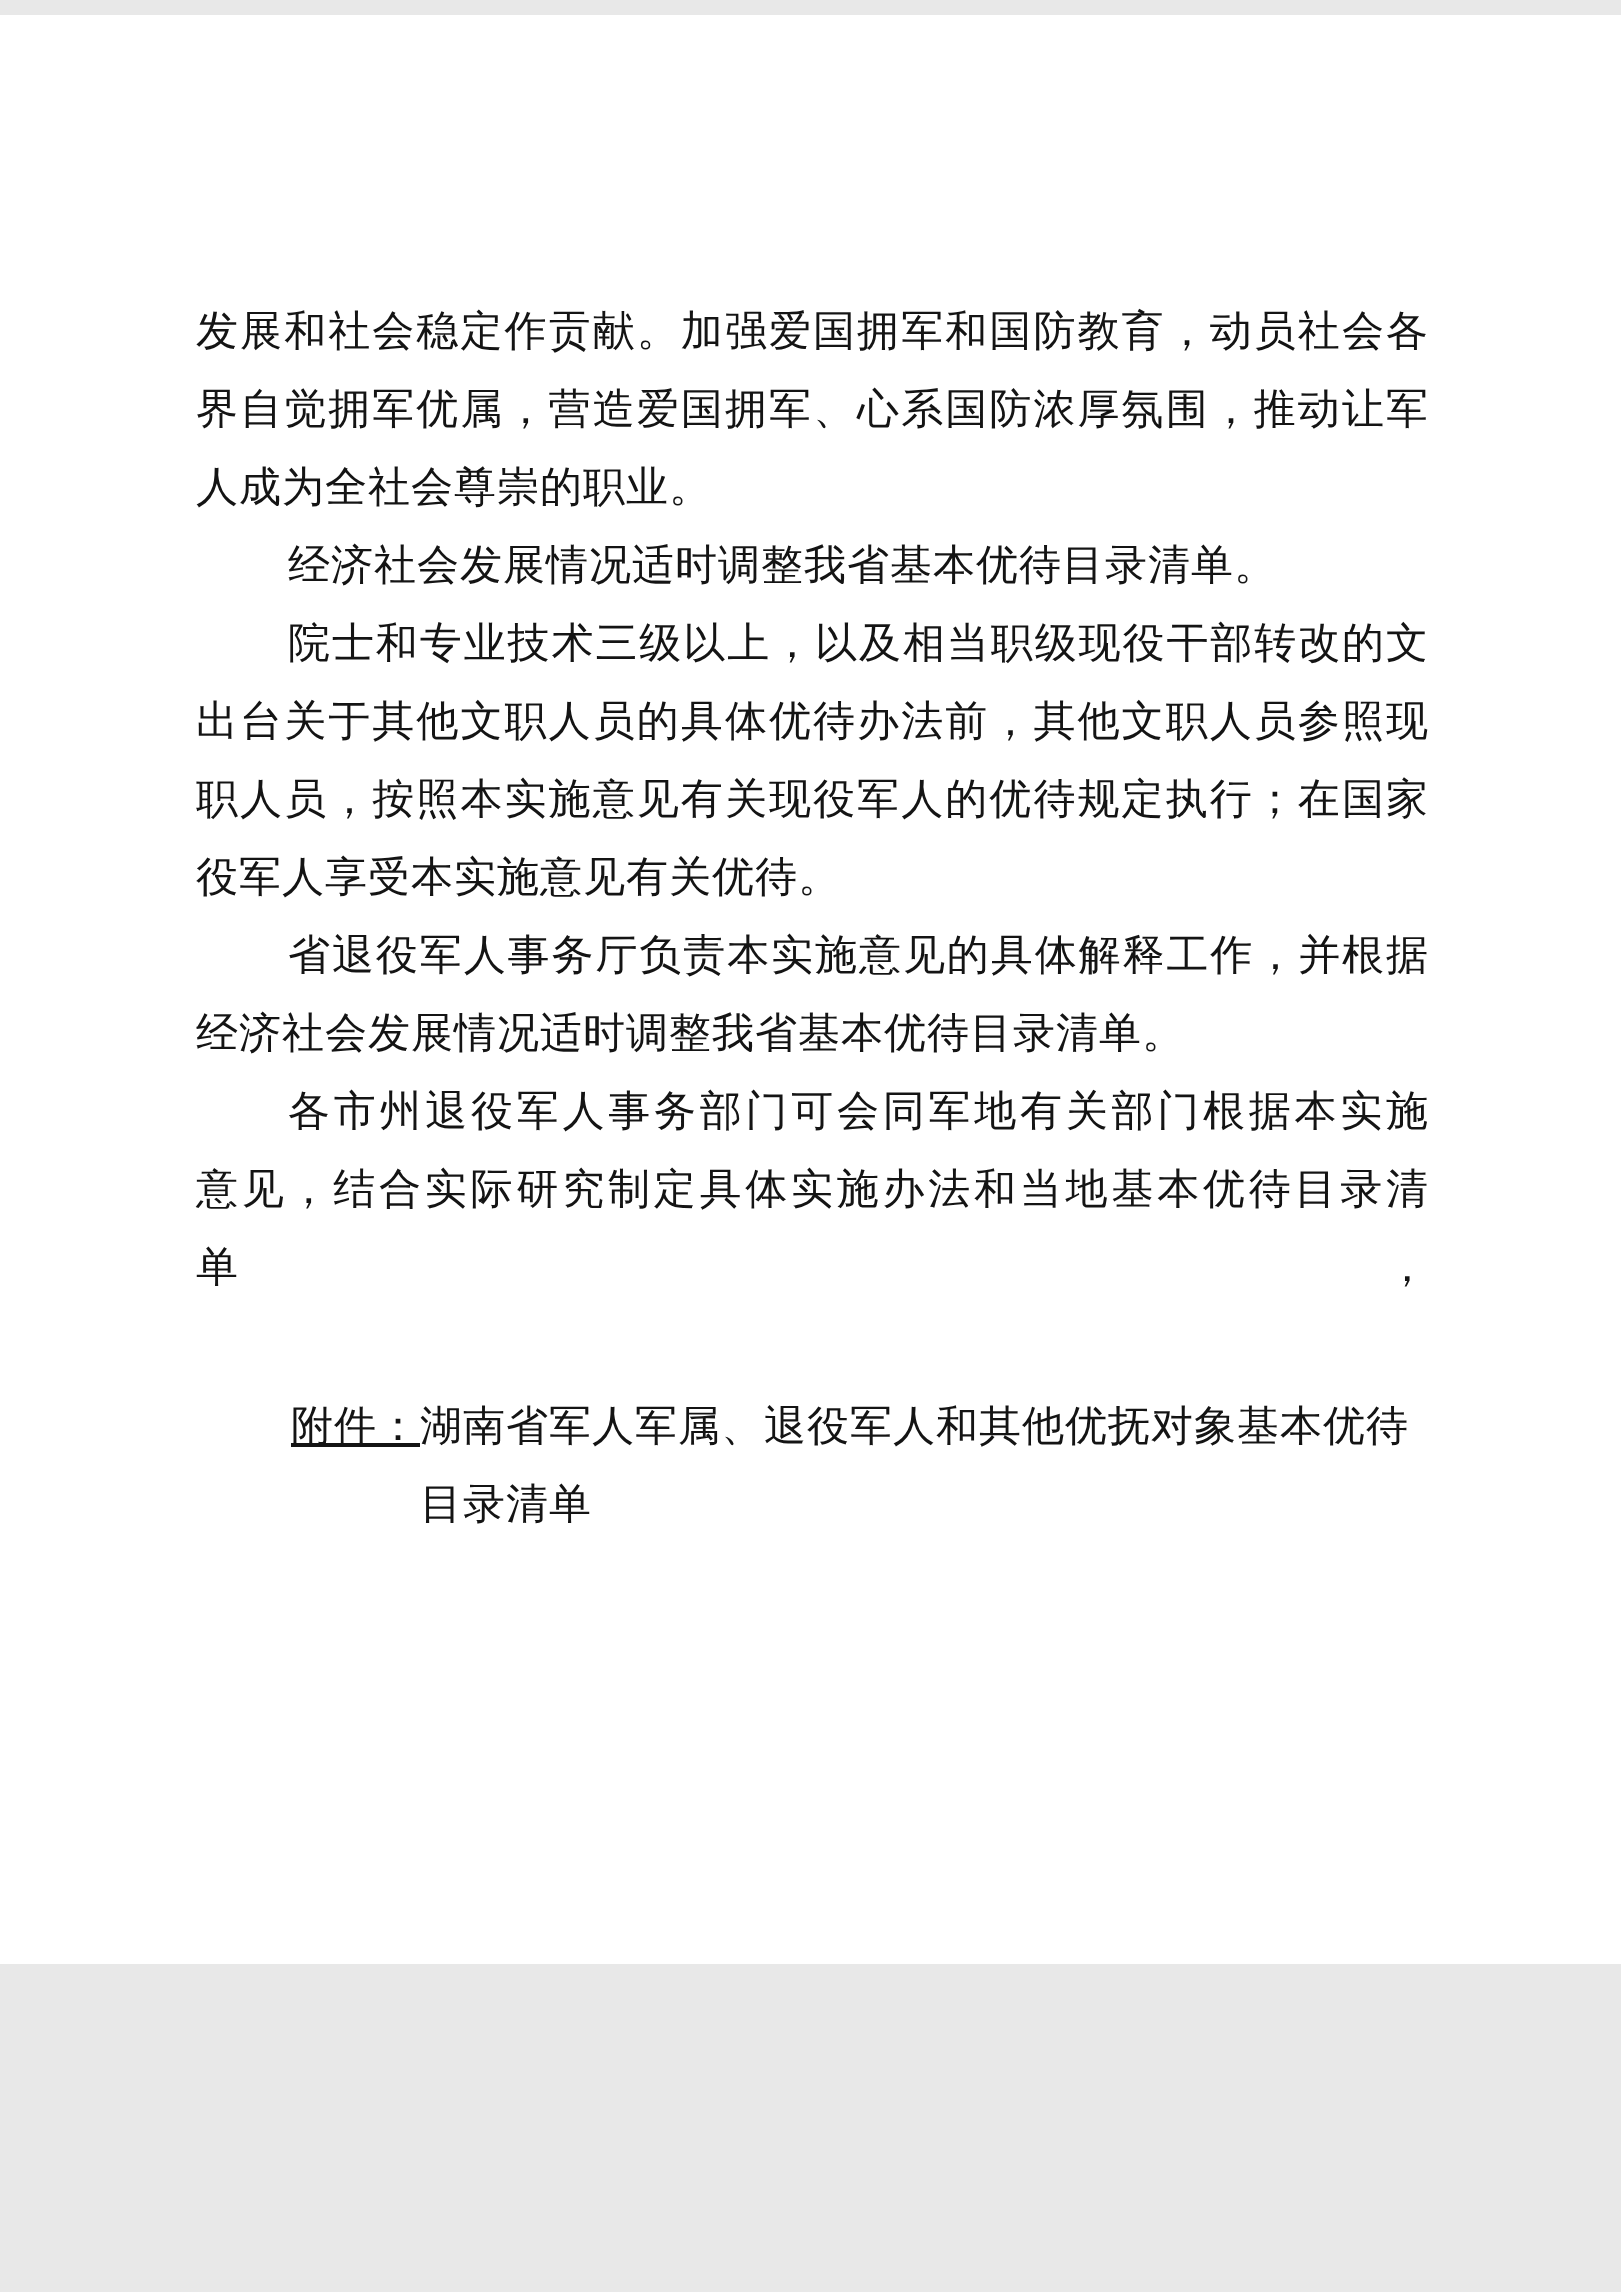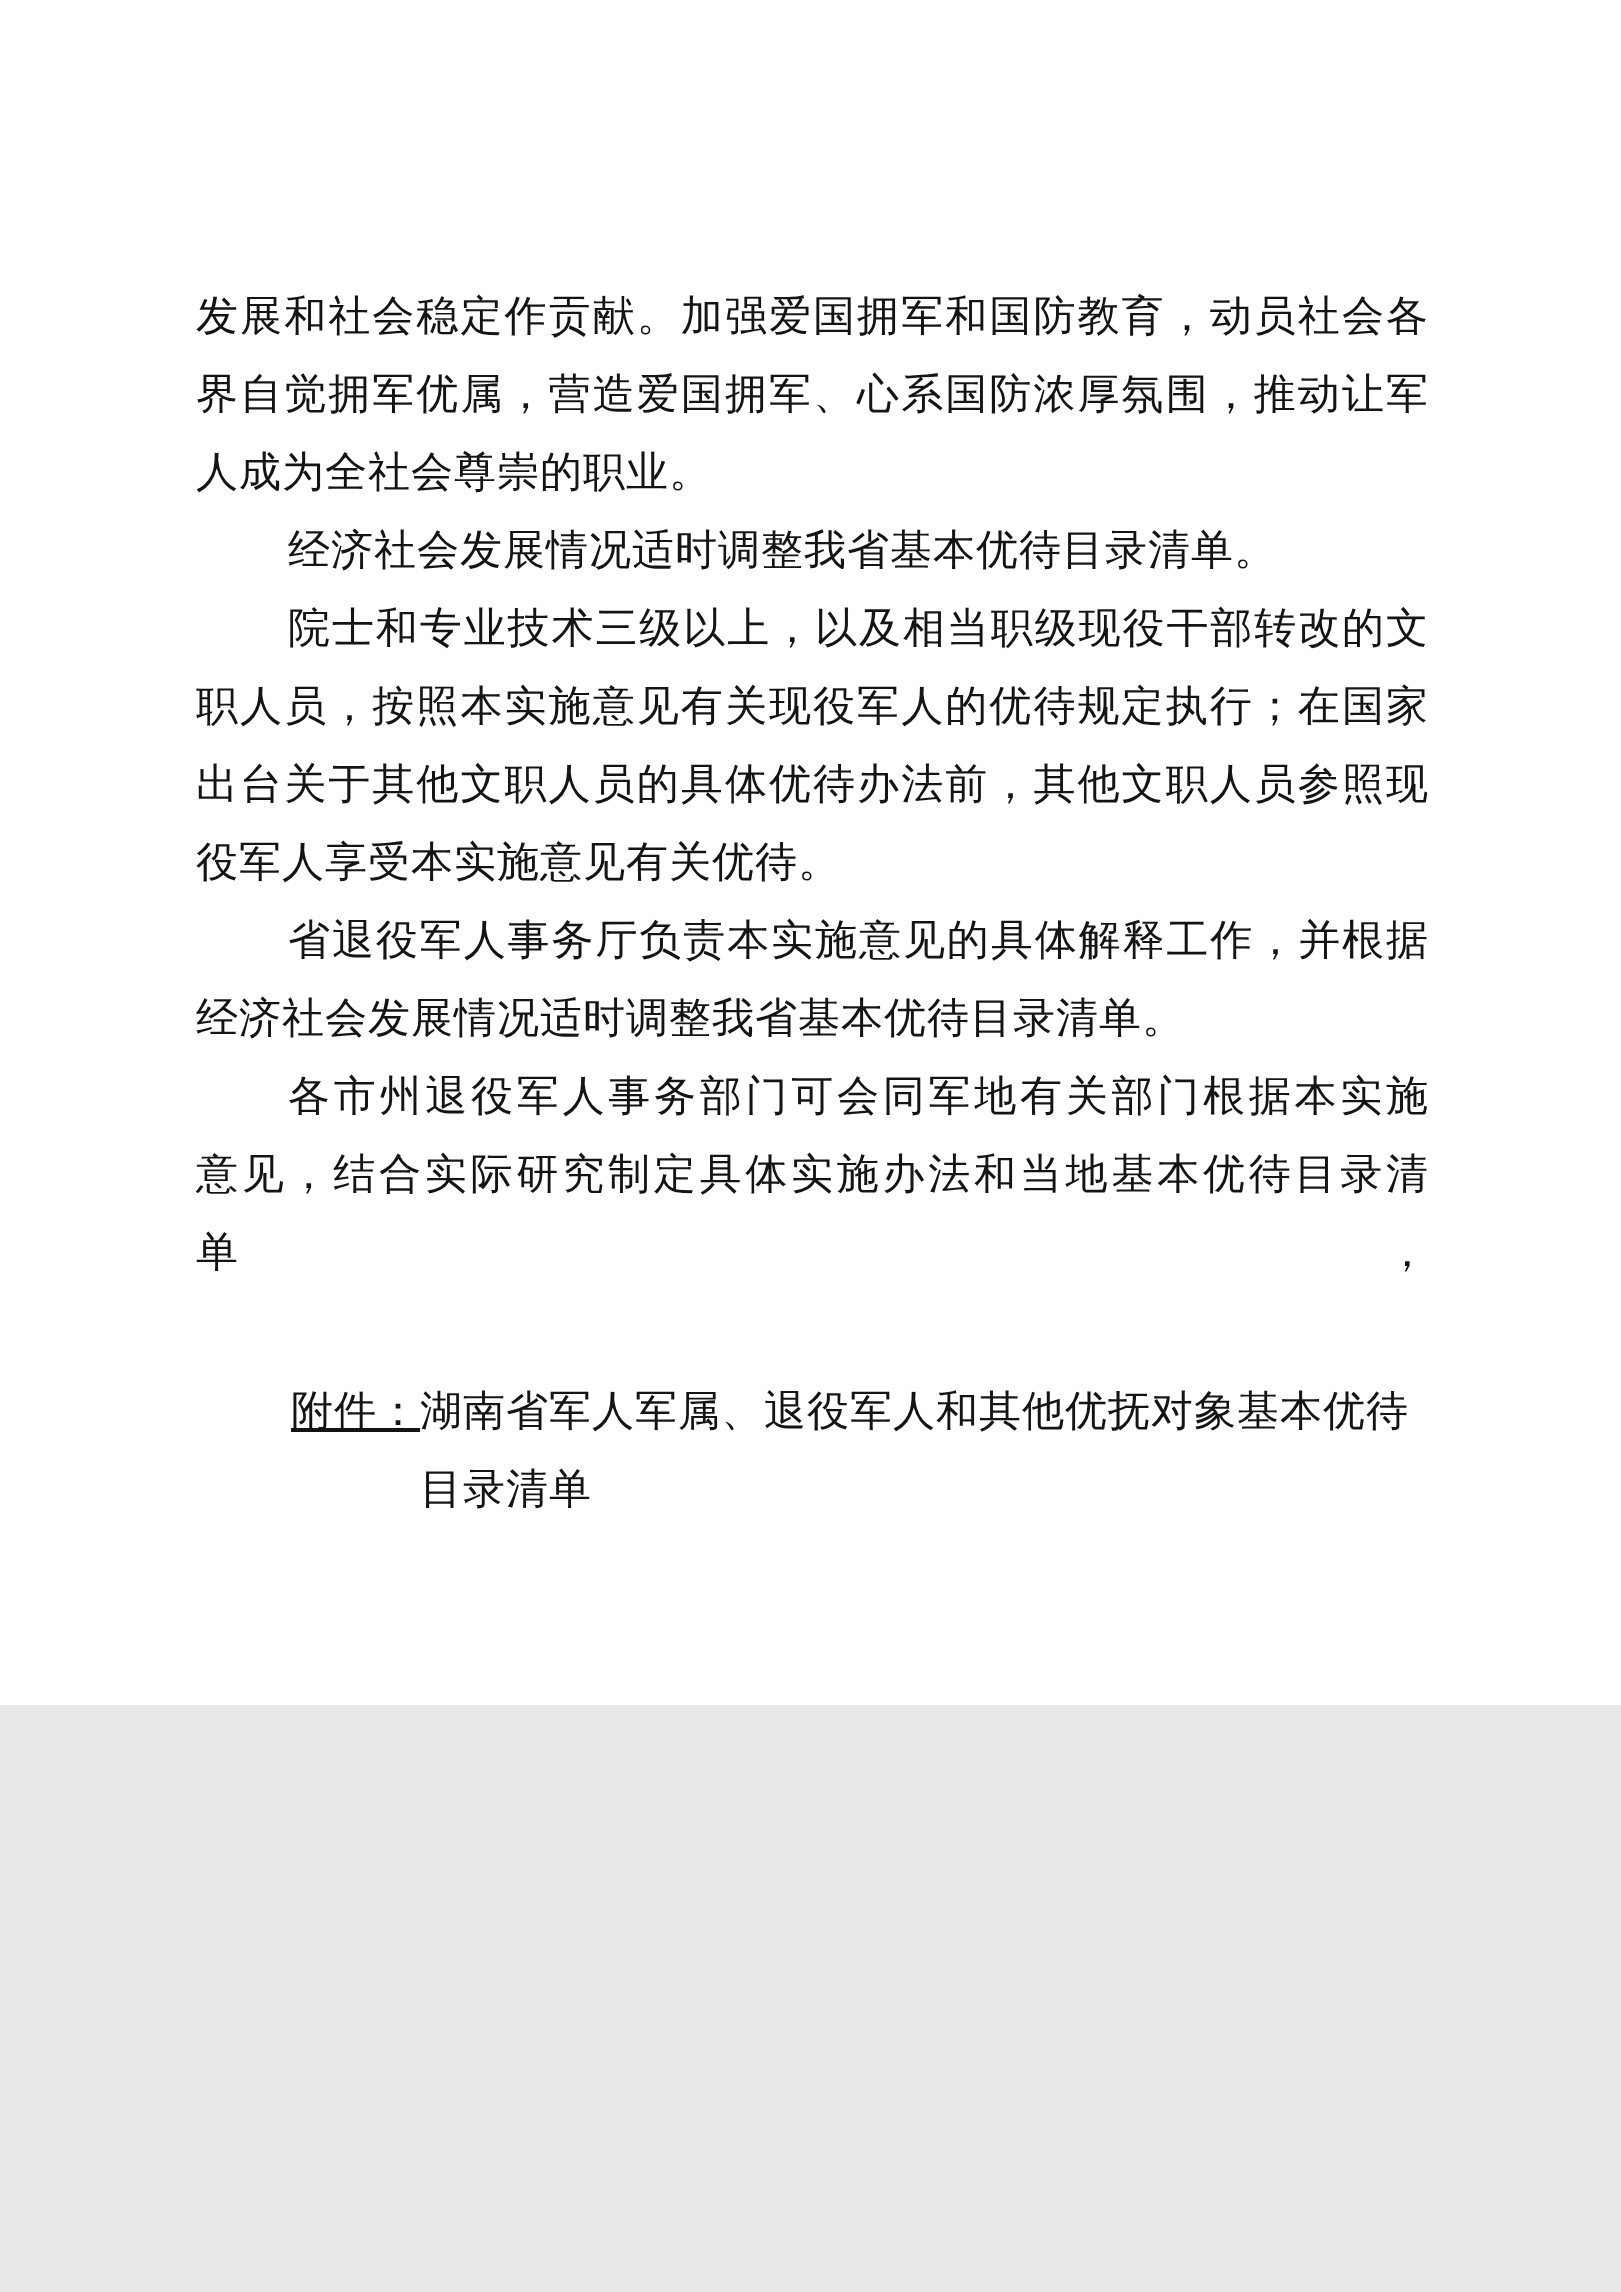--- a/index.html
+++ b/index.html
@@ -3,22 +3,22 @@
 <meta charset="utf-8">
 <style>
   html, body {
     margin: 0;
     padding: 0;
     background: #e8e8e8;
   }
   .page {
     position: relative;
     width: 1621px;
-    height: 1705px;
-    margin: 0 auto;
+    height: 1949px;
+    margin: 15px auto;
     background: #ffffff;
     color: #141414;
     font-family: "Liberation Serif", "DejaVu Serif", serif;
     overflow: hidden;
   }
   .body-text {
     position: absolute;
     left: 196px;
     top: 277px;
     width: 1233px;
@@ -71,22 +71,22 @@
 <body>
 
 <div class="page">
 
   <div class="body-text">
     <div class="line just">发展和社会稳定作贡献。加强爱国拥军和国防教育，动员社会各</div>
     <div class="line just">界自觉拥军优属，营造爱国拥军、心系国防浓厚氛围，推动让军</div>
     <div class="line">人成为全社会尊崇的职业。</div>
     <div class="line indent">经济社会发展情况适时调整我省基本优待目录清单。</div>
     <div class="line indent just">院士和专业技术三级以上，以及相当职级现役干部转改的文</div>
+    <div class="line just">出台关于其他文职人员的具体优待办法前，其他文职人员参照现</div>
     <div class="line just">职人员，按照本实施意见有关现役军人的优待规定执行；在国家</div>
-    <div class="line just">出台关于其他文职人员的具体优待办法前，其他文职人员参照现</div>
     <div class="line">役军人享受本实施意见有关优待。</div>
     <div class="line indent just">省退役军人事务厅负责本实施意见的具体解释工作，并根据</div>
     <div class="line">经济社会发展情况适时调整我省基本优待目录清单。</div>
     <div class="line indent just">各市州退役军人事务部门可会同军地有关部门根据本实施</div>
     <div class="line just">意见，结合实际研究制定具体实施办法和当地基本优待目录清单，</div>
   </div>
 
   <div class="attachment">
     <span class="att-label">附件：</span>
     <span class="att-content">

